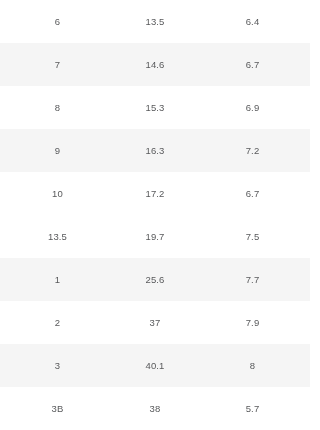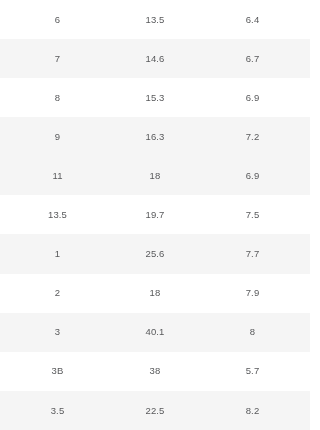--- a/index.html
+++ b/index.html
@@ -84,56 +84,50 @@
         <td>15.3</td>
         <td>6.9</td>
         <td class="gutter"></td>
       </tr>
       <tr class="row-even">
         <td>9</td>
         <td>16.3</td>
         <td>7.2</td>
         <td class="gutter"></td>
       </tr>
-      <tr class="row-even">
-        <td>11</td>
-        <td>18</td>
-        <td>6.9</td>
+      <tr class="row-odd">
+        <td>10</td>
+        <td>17.2</td>
+        <td>6.7</td>
         <td class="gutter"></td>
       </tr>
       <tr class="row-odd">
         <td>13.5</td>
         <td>19.7</td>
         <td>7.5</td>
         <td class="gutter"></td>
       </tr>
       <tr class="row-even">
         <td>1</td>
         <td>25.6</td>
         <td>7.7</td>
         <td class="gutter"></td>
       </tr>
       <tr class="row-odd">
         <td>2</td>
-        <td>18</td>
+        <td>37</td>
         <td>7.9</td>
         <td class="gutter"></td>
       </tr>
       <tr class="row-even">
         <td>3</td>
         <td>40.1</td>
         <td>8</td>
         <td class="gutter"></td>
       </tr>
       <tr class="row-odd">
         <td>3B</td>
         <td>38</td>
         <td>5.7</td>
         <td class="gutter"></td>
       </tr>
-      <tr class="row-even">
-        <td>3.5</td>
-        <td>22.5</td>
-        <td>8.2</td>
-        <td class="gutter"></td>
-      </tr>
     </tbody>
 </table>
 
 </body></html>

